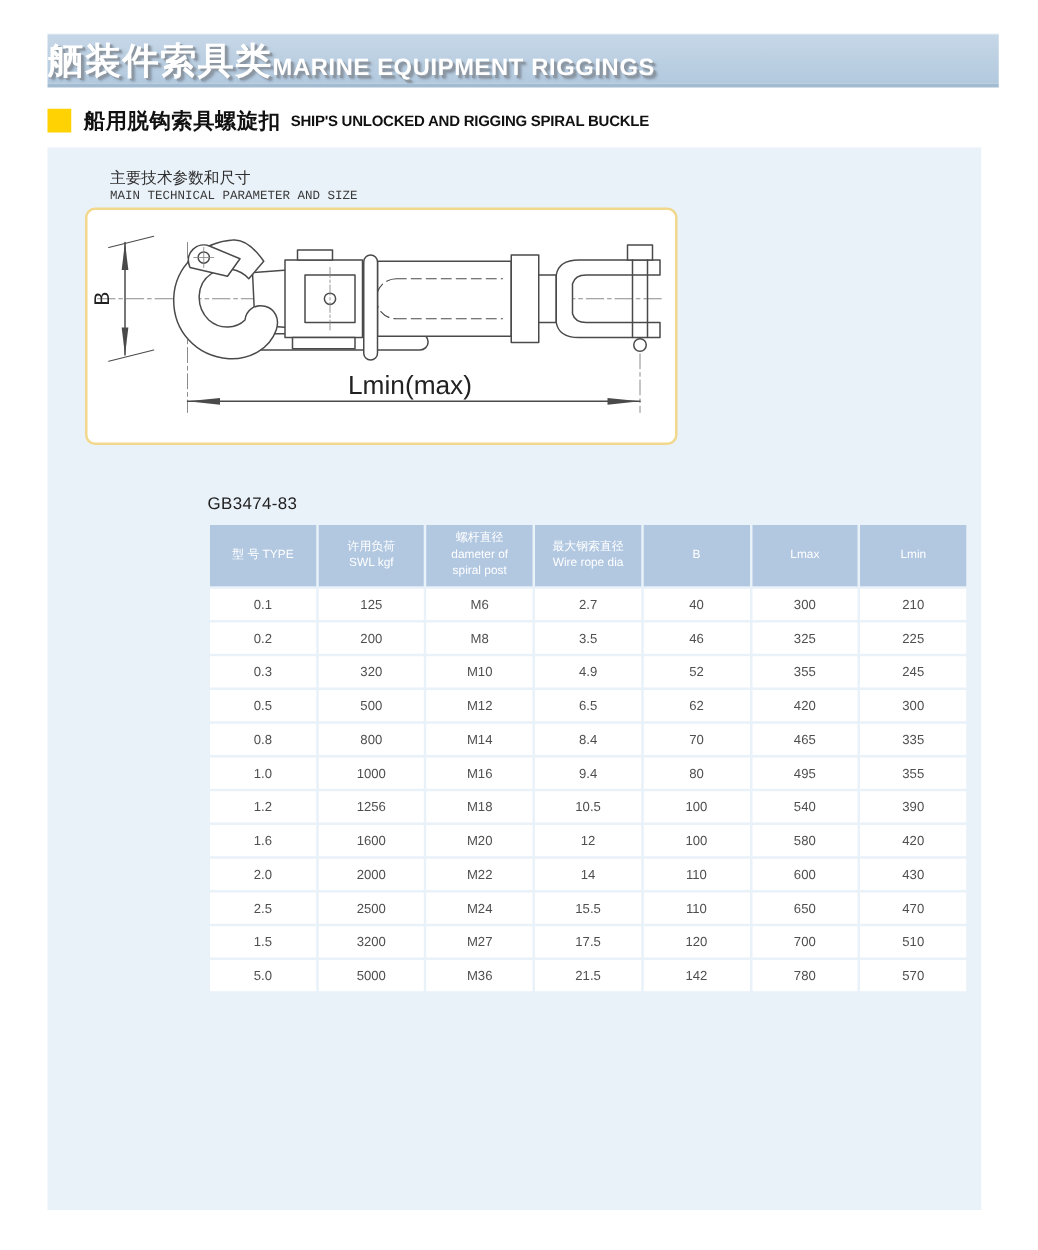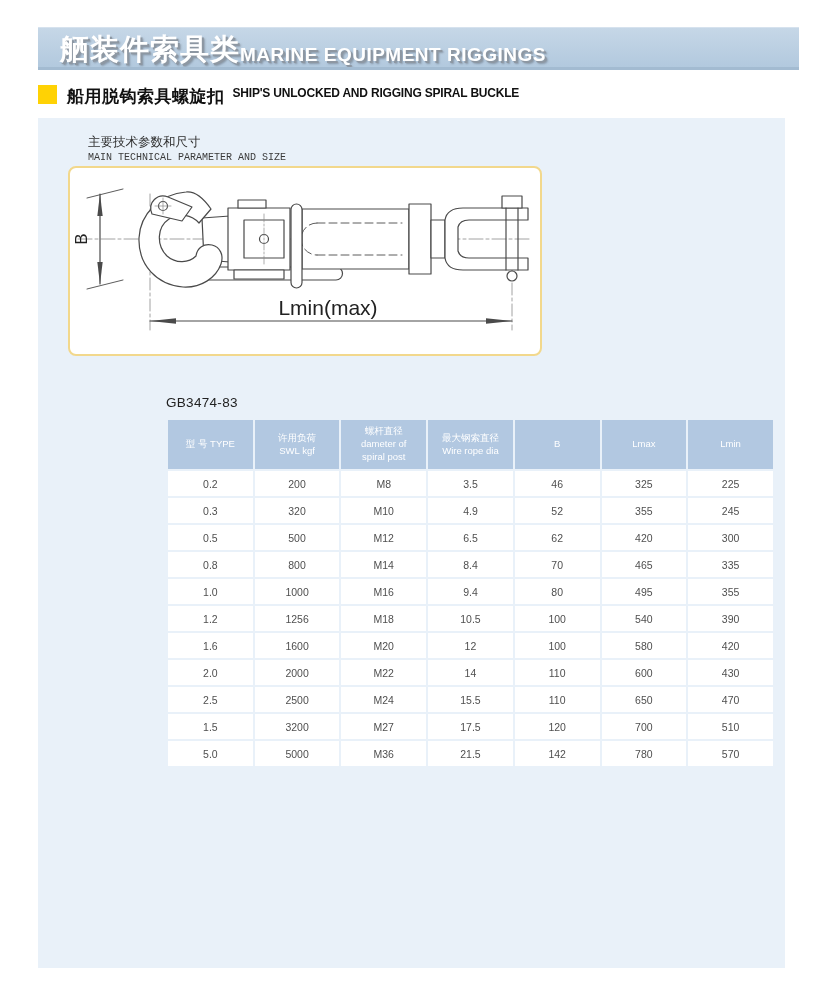--- a/index.html
+++ b/index.html
@@ -6,37 +6,37 @@
   body{font-family:"Liberation Sans", sans-serif;}
   #page{position:relative;width:830px;height:1000px;background:#ffffff;overflow:hidden;}
 
   
   .banner{
     position:absolute;left:38px;top:27px;width:761px;height:43px;
     background:linear-gradient(#c6d7e7,#b2c9de);
     border-top:1px solid #d6e2ee;
     border-bottom:3px solid #a3bbd1;
     display:flex;align-items:baseline;box-sizing:border-box;
-    padding-left:22px;white-space:nowrap;overflow:hidden;
+    white-space:nowrap;overflow:hidden;
   }
   .banner .zh{
     font-size:29px;font-weight:bold;color:#ffffff;letter-spacing:1px;
     text-shadow:2px 2px 0 #8d97a2, 3px 3px 2px rgba(100,110,122,.55);
     line-height:43px;
   }
   .banner .en{
     font-size:19px;font-weight:bold;color:#ffffff;margin-left:0;letter-spacing:.5px;
     text-shadow:2px 2px 0 #8d97a2, 3px 3px 2px rgba(100,110,122,.55);
     position:relative;top:2px;
   }
 
   
   .section{
     position:absolute;left:38px;top:85px;height:22px;
-    display:flex;white-space:nowrap;
+    display:flex;align-items:center;white-space:nowrap;
   }
   .bullet{width:19px;height:19px;background:#ffd204;display:inline-block;}
   .section .zh{font-size:17px;font-weight:bold;color:#111;margin-left:10px;letter-spacing:.5px;}
   .section .en{font-size:12px;font-weight:bold;color:#111;margin-left:8px;letter-spacing:-.2px;position:relative;top:1px;}
 
   
   .panel{
     position:absolute;left:38px;top:118px;width:747px;height:850px;
     background:#e9f1f9;
   }
@@ -162,20 +162,29 @@
             <th>许用负荷<br>SWL kgf</th>
             <th>螺杆直径<br>dameter of<br>spiral post</th>
             <th>最大钢索直径<br>Wire rope dia</th>
             <th>B</th>
             <th>Lmax</th>
             <th>Lmin</th>
           </tr>
       </thead>
       <tbody>
           <tr>
+            <td>0.1</td>
+            <td>125</td>
+            <td>M6</td>
+            <td>2.7</td>
+            <td>40</td>
+            <td>300</td>
+            <td>210</td>
+          </tr>
+          <tr>
             <td>0.2</td>
             <td>200</td>
             <td>M8</td>
             <td>3.5</td>
             <td>46</td>
             <td>325</td>
             <td>225</td>
           </tr>
           <tr>
             <td>0.3</td>

